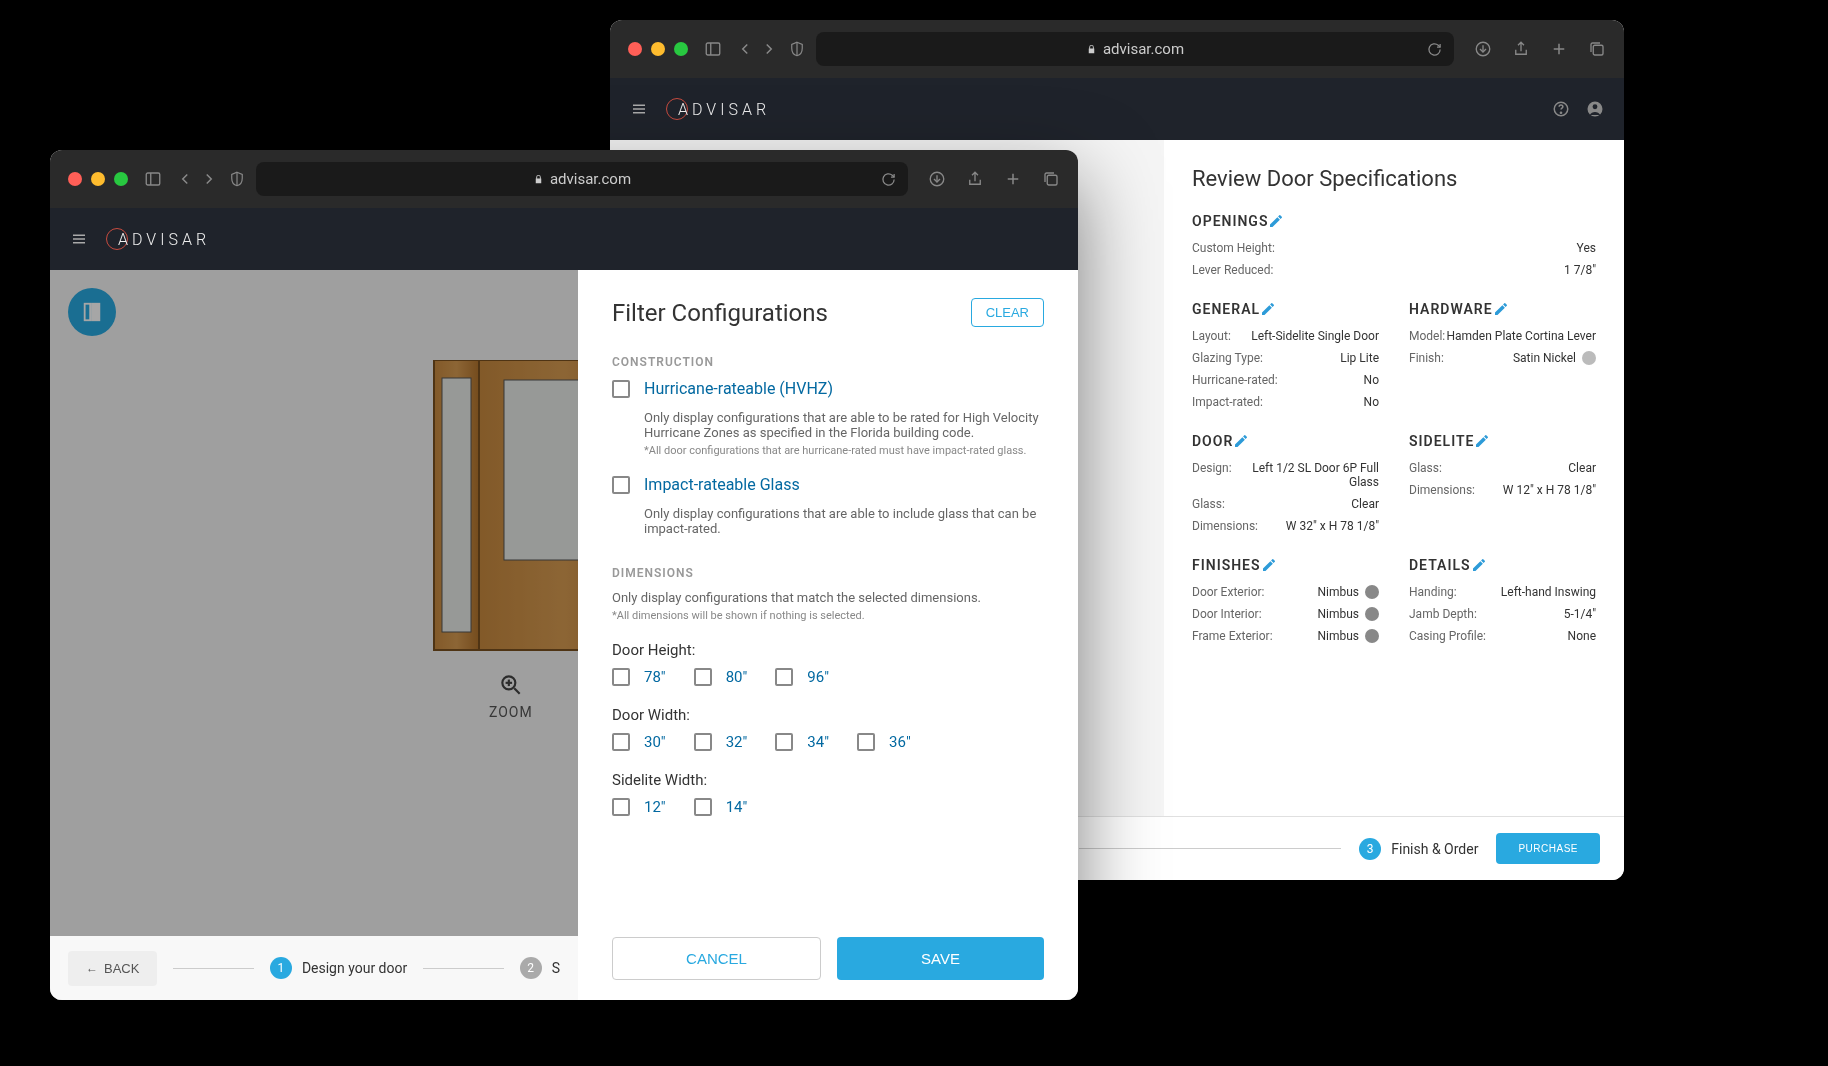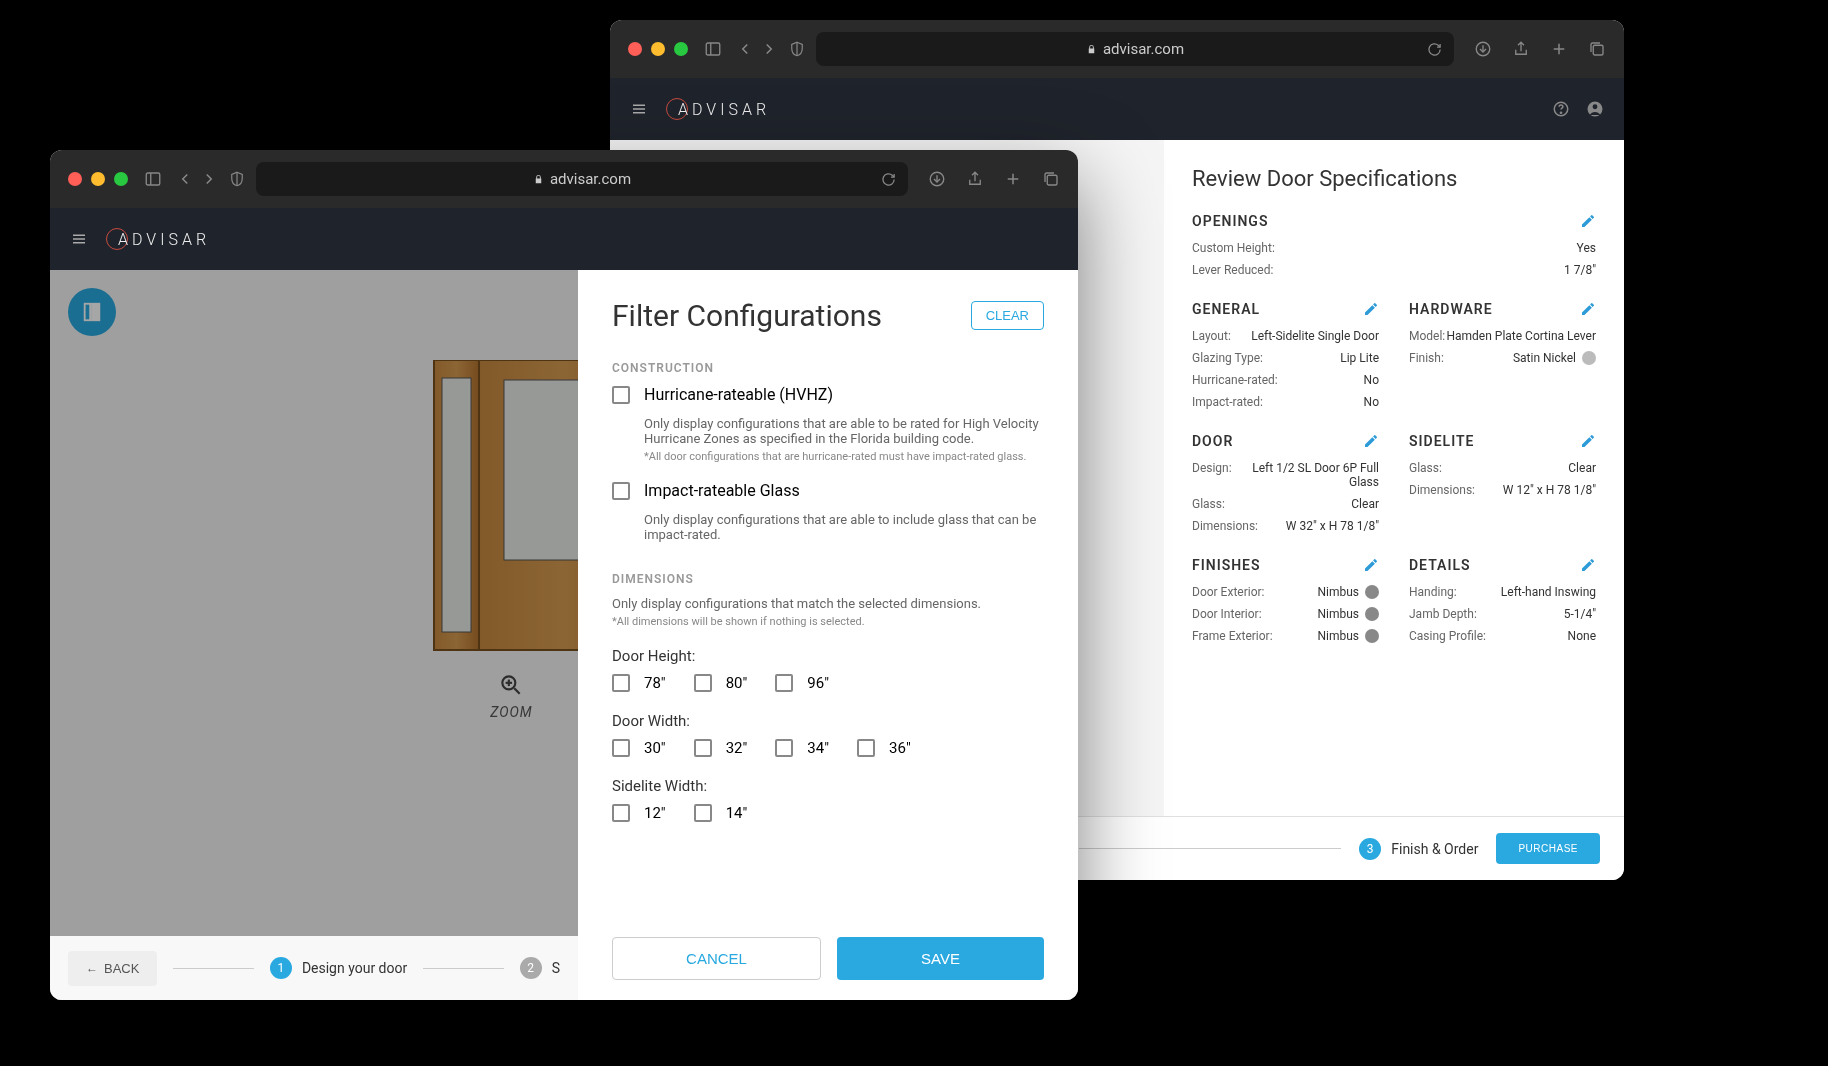--- a/index.html
+++ b/index.html
@@ -21,26 +21,26 @@
   .appbar { background: #1f232b; height: 62px; display: flex; align-items: center; padding: 0 20px; gap: 18px; }
   .hamb { color: #aaa; }
   .logo { color: #eee; letter-spacing: 4px; font-weight: 300; font-size: 16px; display:flex; align-items:center; gap:2px; }
   .logo .ring { width:22px; height:22px; border: 1.5px solid #c74b3f; border-radius:50%; display:inline-flex; align-items:center; justify-content:center; margin-right:-12px; }
   .appbar-right { margin-left:auto; display:flex; gap:16px; color:#ccc; }
   .content { flex:1; background:#f5f5f5; display:flex; position:relative; overflow:hidden;}
   
   .preview-area { flex:1; display:flex; flex-direction:column; align-items:center; justify-content:flex-start; padding-top:60px; position:relative; }
   .door-svg { width: 420px; height: 430px; }
   .tool-row { display:flex; gap:60px; margin-top:12px; }
-  .tool { display:flex; flex-direction:column; align-items:center; gap:6px; color:#555; font-size:14px; letter-spacing:1px;font-style:italic;}
+  .tool { display:flex; flex-direction:column; align-items:center; gap:6px; color:#555; font-size:14px; letter-spacing:1px;}
   .tool svg { width:26px; height:26px; color:#444;}
   .spec-panel { width: 460px; background:#fff; padding: 26px 28px; overflow-y:auto; }
   .spec-title { font-size: 22px; font-weight: 400; color:#333; margin-bottom: 22px;}
   .spec-section { margin-bottom: 20px;}
-  .spec-sec-head { display:flex; align-items:center; justify-content:space-between; margin-bottom:8px;}
+  .spec-sec-head { display:flex; align-items:center; margin-bottom:8px;}
   .spec-sec-head span { font-size:14px; font-weight:600; letter-spacing:1px; color:#333; }
   .edit-ico { color:#2d9bd8; width:16px; height:16px; }
   .spec-row { display:flex; justify-content:space-between; font-size:12px; padding:4px 0; color:#666;}
   .spec-row .val { color:#333; text-align:right; display:flex; align-items:center; gap:6px;}
   .spec-cols { display:flex; gap:30px;}
   .spec-col { flex:1; }
   .swatch { width:14px; height:14px; border-radius:50%; background:#888; }
   .step-bar { height: 64px; background:#fff; border-top:1px solid #e0e0e0; display:flex; align-items:center; padding: 0 24px; gap:18px;}
   .step-line { flex:1; height:1px; background:#ccc;}
   .step { display:flex; align-items:center; gap:10px; color:#333; font-size:14px;}
@@ -50,28 +50,28 @@
   .btn-primary { background:#29a9e0; color:#fff; border:none; padding: 10px 22px; border-radius:4px; font-size:10px; letter-spacing:0.5px;}
   .btn-back { background:#eee; color:#555; border:none; padding: 10px 18px; border-radius:4px; font-size:13px; display:flex; align-items:center; gap:6px;}
   
   .front-overlay { position:absolute; inset:0; background:rgba(0,0,0,0.35); }
   .front-body { position:relative; width:100%; height:100%; display:flex;}
   .front-left { flex:1; display:flex; flex-direction:column; align-items:center; justify-content:flex-start; padding-top:30px;}
   .badge-circle { position:absolute; top:18px; left:18px; width:48px; height:48px; border-radius:50%; background:#29a9e0; display:flex; align-items:center; justify-content:center; color:#fff;}
   .front-door { width: 280px; height: 300px; margin-top:60px;}
   .filter-panel { position:absolute; top:0; right:0; bottom:0; width: 500px; background:#fff; padding: 28px 34px 20px; display:flex; flex-direction:column;}
   .fp-head { display:flex; justify-content:space-between; align-items:center; margin-bottom:22px;}
-  .fp-title { font-size:30px; font-weight:400; color:#333;}
+  .fp-title { font-size:24px; font-weight:400; color:#333;}
   .btn-clear { border:1px solid #29a9e0; color:#29a9e0; background:#fff; padding:6px 14px; border-radius:4px; font-size:13px;}
   .fp-section-label { font-size:12px; letter-spacing:1px; color:#999; font-weight:600; margin-bottom:10px; margin-top:6px;}
   .fp-desc { font-size:13px; color:#666; margin-bottom:4px;}
   .fp-note { font-size:11px; color:#888; margin-bottom:9px; font-style: normal;}
   .chk-row { display:flex; align-items:flex-start; gap:14px; margin-bottom:8px;}
   .chk { width:18px; height:18px; border:2px solid #888; border-radius:2px; flex-shrink:0; margin-top:1px;}
-  .chk-label { font-size:16px; color:#000000;}
+  .chk-label { font-size:16px; color:#0369a1;}
   .chk-sub { font-size:13px; color:#666; margin: 4px 0 4px 32px;}
   .chk-sub2 { font-size:11px; color:#888; margin: 0 0 18px 32px;}
   .dim-label { font-size:15px; color:#333; margin:10px 0 8px;}
   .chk-inline { display:flex; gap:28px; flex-wrap:wrap; margin-bottom:10px;}
   .chk-inline .chk-row { margin-bottom:0; align-items:center;}
   .chk-inline .chk-label { font-size:15px;}
   .fp-footer { margin-top:auto; display:flex; gap:16px; padding-top:20px;}
   .btn-cancel { flex:1; border:1px solid #ccc; color:#29a9e0; background:#fff; padding:12px; border-radius:4px; font-size:15px;}
   .btn-save { flex:1; background:#29a9e0; color:#fff; border:none; padding:12px; border-radius:4px; font-size:15px;}
   .front-stepbar { position:absolute; left:0; right:500px; bottom:0; height:64px; background:rgba(255,255,255,0.92); display:flex; align-items:center; padding:0 18px; gap:16px;}

